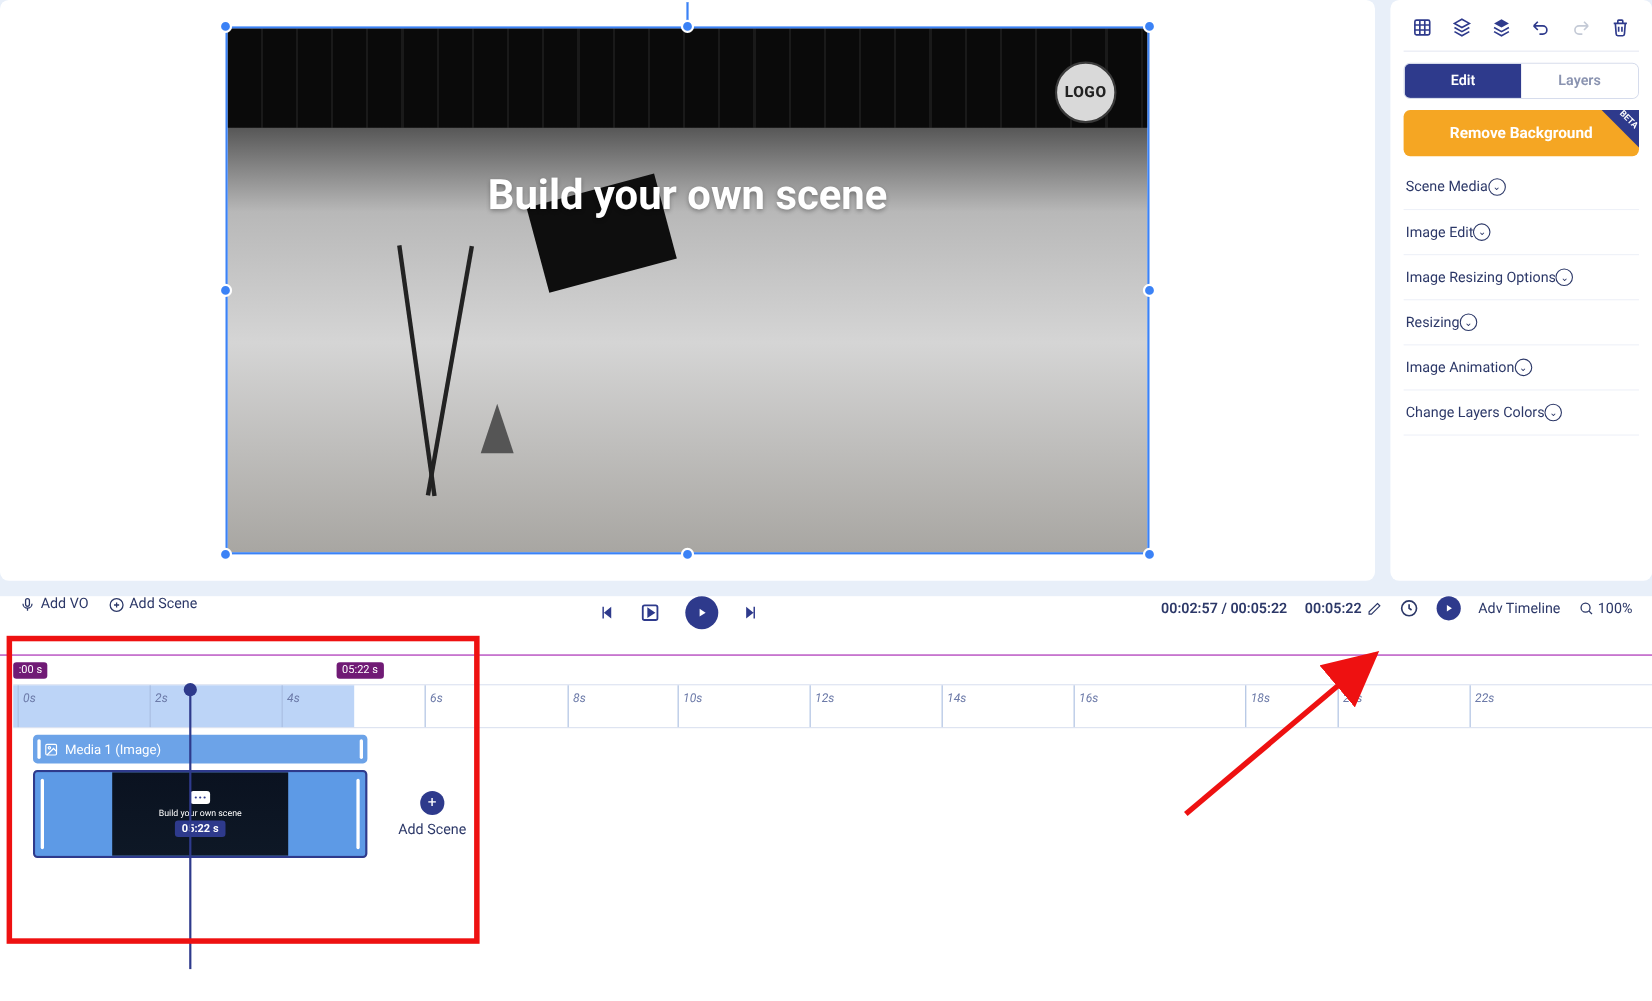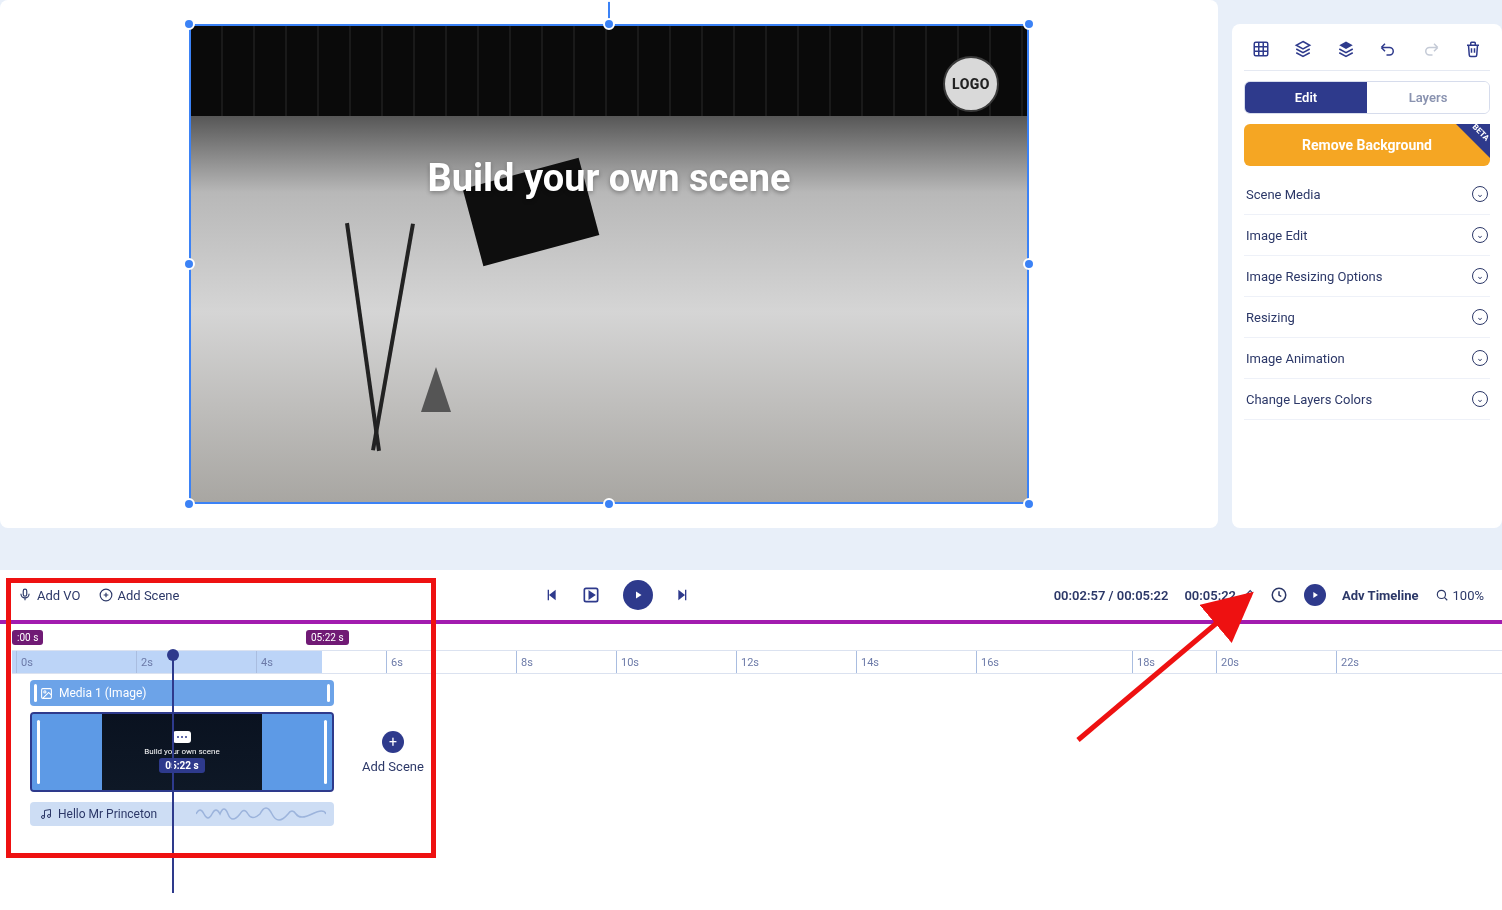--- a/index.html
+++ b/index.html
@@ -21,51 +21,51 @@
 
 .sel-handle { position: absolute; width: 12px; height: 12px; background: #3b82f6; border: 2px solid #fff; border-radius: 50%; }
 .h-tl { top: -6px; left: -6px; } .h-tr { top: -6px; right: -6px; }
 .h-bl { bottom: -6px; left: -6px; } .h-br { bottom: -6px; right: -6px; }
 .h-ml { top: 50%; left: -6px; margin-top: -6px; } .h-mr { top: 50%; right: -6px; margin-top: -6px; }
 .h-tm { top: -6px; left: 50%; margin-left: -6px; } .h-bm { bottom: -6px; left: 50%; margin-left: -6px; }
 .rot-line { position: absolute; top: -24px; left: 50%; width: 2px; height: 24px; background: #3b82f6; margin-left: -1px; }
 .rot-handle { position: absolute; top: -34px; left: 50%; width: 12px; height: 12px; margin-left: -6px; background: #3b82f6; border: 2px solid #fff; border-radius: 50%; }
 
 
-.right-panel { width: 270px; background: #fff; border-radius: 8px; padding: 10px 12px; display: flex; flex-direction: column; margin-top: 24px; }
+.right-panel { width: 238px; background: #fff; border-radius: 8px; padding: 10px 12px; display: flex; flex-direction: column; }
 .icon-row { display: flex; justify-content: space-between; padding: 4px 6px 10px; border-bottom: 1px solid #e5e9f2; }
 .icon-btn { width: 22px; height: 22px; display: flex; align-items: center; justify-content: center; cursor: pointer; color: #2e3a8c; }
 .icon-btn.disabled { color: #c4cad6; }
 .tab-row { display: flex; border: 1px solid #d6dcec; border-radius: 6px; margin: 10px 0; overflow: hidden; }
 .tab { flex: 1; text-align: center; padding: 8px 0; font-size: 13px; font-weight: 600; cursor: pointer; }
 .tab.active { background: #2e3a8c; color: #fff; }
 .tab.inactive { color: #8a93b0; background: #fff; }
 .remove-bg { background: #f5a623; color: #fff; text-align: center; padding: 13px 0; border-radius: 6px; font-weight: 700; font-size: 14px; position: relative; cursor: pointer; margin-bottom: 8px; }
 .beta-tag { position: absolute; top: 0; right: 0; width: 0; height: 0; border-top: 34px solid #2e3a8c; border-left: 34px solid transparent; }
 .beta-text { position: absolute; top: 4px; right: -1px; font-size: 8px; color: #fff; transform: rotate(45deg); font-weight: 700; }
-.accordion { border-bottom: 1px solid #eef1f8; padding: 12px 2px; display: flex; justify-content: space-between; align-items: center; font-size: 13px; color: #2c3868; cursor: pointer; }
+.accordion { border-bottom: 1px solid #eef1f8; padding: 12px 2px; display: flex; align-items: center; font-size: 13px; color: #2c3868; cursor: pointer; }
 .chev-circle { width: 16px; height: 16px; border: 1.5px solid #2c3868; border-radius: 50%; display: flex; align-items: center; justify-content: center; font-size: 9px; }
 
 
 .bottom { background: #fff; height: 368px; position: relative; }
-.controls-row { display: flex; align-items: center; height: 54px; padding: 0 18px; gap: 14px; border-bottom: 4px solid #a21caf; margin-top: 28px; }
+.controls-row { display: flex; align-items: flex-start; height: 54px; padding: 0 18px; gap: 14px; border-bottom: 1px solid #a21caf; }
 .ctrl-left { display: flex; gap: 18px; align-items: center; color: #2c3868; font-size: 13px; }
 .ctrl-left .lbl { display: flex; align-items: center; gap: 5px; cursor: pointer; }
 .ctrl-center { flex: 1; display: flex; justify-content: center; gap: 22px; align-items: center; }
 .play-btn { width: 30px; height: 30px; border-radius: 50%; background: #2e3a8c; display: flex; align-items: center; justify-content: center; cursor: pointer; }
 .ctrl-svg { color: #2e3a8c; cursor: pointer; }
 .ctrl-right { display: flex; align-items: center; gap: 16px; font-size: 13px; color: #2c3868; }
 .time-text { font-weight: 600; }
 .audio-play-icon { width: 22px; height: 22px; border-radius: 50%; background: #2e3a8c; display: flex; align-items: center; justify-content: center; }
 
 
 .timeline-wrap { position: relative; padding: 6px 0 0 12px; height: 300px; }
 .time-badges { position: relative; height: 18px; }
 .badge { position: absolute; top: 0; background: #701a75; color: #fff; font-size: 10px; padding: 2px 5px; border-radius: 3px; }
-.ruler { position: relative; height: 24px; border-top: 1px solid #dbe2f0; border-bottom: 1px solid #dbe2f0; margin-top: 2px; }
+.ruler { position: relative; height: 40px; border-top: 1px solid #dbe2f0; border-bottom: 1px solid #dbe2f0; margin-top: 2px; font-style: italic; }
 .ruler-fill { position: absolute; left: 0; top: 0; bottom: 0; background: #bcd4f7; }
 .tick { position: absolute; top: 0; height: 100%; font-size: 11px; color: #6c7aa8; border-left: 1px solid #a9bde0; padding-left: 4px; line-height: 24px; }
 .playhead { position: absolute; top: 0; bottom: -220px; width: 2px; background: #2e3a8c; z-index: 20; }
 .playhead::before { content: ''; position: absolute; top: -2px; left: -5px; width: 12px; height: 12px; background: #2e3a8c; border-radius: 50%; }
 
 .track-area { margin-top: 6px; padding-left: 18px; }
 .media-track { background: #6ca3e8; color: #fff; font-size: 12px; padding: 6px 10px; border-radius: 4px; display: inline-flex; align-items: center; gap: 6px; width: 304px; position: relative; }
 .media-track .grip-l, .media-track .grip-r { position: absolute; top: 4px; bottom: 4px; width: 3px; background: #fff; border-radius: 2px; }
 .media-track .grip-l { left: 4px; } .media-track .grip-r { right: 4px; }
 
@@ -233,21 +233,21 @@
       </span>
       <svg width="18" height="18" viewBox="0 0 24 24" fill="none" stroke="#2c3868" stroke-width="2">
           <circle cx="12" cy="12" r="9"></circle>
           <path d="M12 7v5l3 2"></path>
         </svg>
       <div class="audio-play-icon">
           <svg width="10" height="10" viewBox="0 0 24 24" fill="#fff">
             <path d="M8 5v14l11-7z"></path>
           </svg>
         </div>
-      <span style="cursor:pointer;font-weight:700">Adv Timeline</span>
+      <span style="cursor:pointer;font-weight:400">Adv Timeline</span>
       <span style="display:flex;align-items:center;gap:4px">
         <svg width="14" height="14" viewBox="0 0 24 24" fill="none" stroke="#2c3868" stroke-width="2">
             <circle cx="11" cy="11" r="7"></circle>
             <path d="M21 21l-5-5"></path>
           </svg>
         <span>100%</span>
       </span>
     </div>
   </div>
 
@@ -300,31 +300,20 @@
           </div>
           <div class="pad"></div>
           <div class="grip gr"></div>
         </div>
         <div class="add-scene">
           <div class="plus">+</div>
           <span>Add Scene</span>
         </div>
       </div>
 
-      <div class="audio-track">
-        <svg width="12" height="12" viewBox="0 0 24 24" fill="none" stroke="#2c3868" stroke-width="2">
-            <path d="M9 18V5l12-2v13"></path>
-            <circle cx="6" cy="18" r="3"></circle>
-            <circle cx="18" cy="16" r="3"></circle>
-          </svg>
-        <span>Hello Mr Princeton</span>
-        <svg class="audio-wave" viewBox="0 0 130 24" preserveAspectRatio="none">
-            <path d="M0 12 Q4 4 8 12 T16 12 T24 12 Q28 2 32 12 T44 12 Q48 5 52 12 T64 12 Q70 0 76 12 T92 12 Q96 6 100 12 T116 12 T130 12" fill="none" stroke="#6c8bc4" stroke-width="1.5"></path>
-          </svg>
-      </div>
     </div>
   </div>
 </div>
 
 <div class="red-box" style="left:6px; top:578px; width:430px; height:280px;"></div>
 <svg class="red-arrow" style="left:1060px; top:575px;" width="220" height="180">
   <defs>
       <marker id="ah" markerWidth="12" markerHeight="12" refX="9" refY="5" orient="auto">
         <path d="M0 0 L10 5 L0 10 z" fill="#e11"></path>
       </marker>

